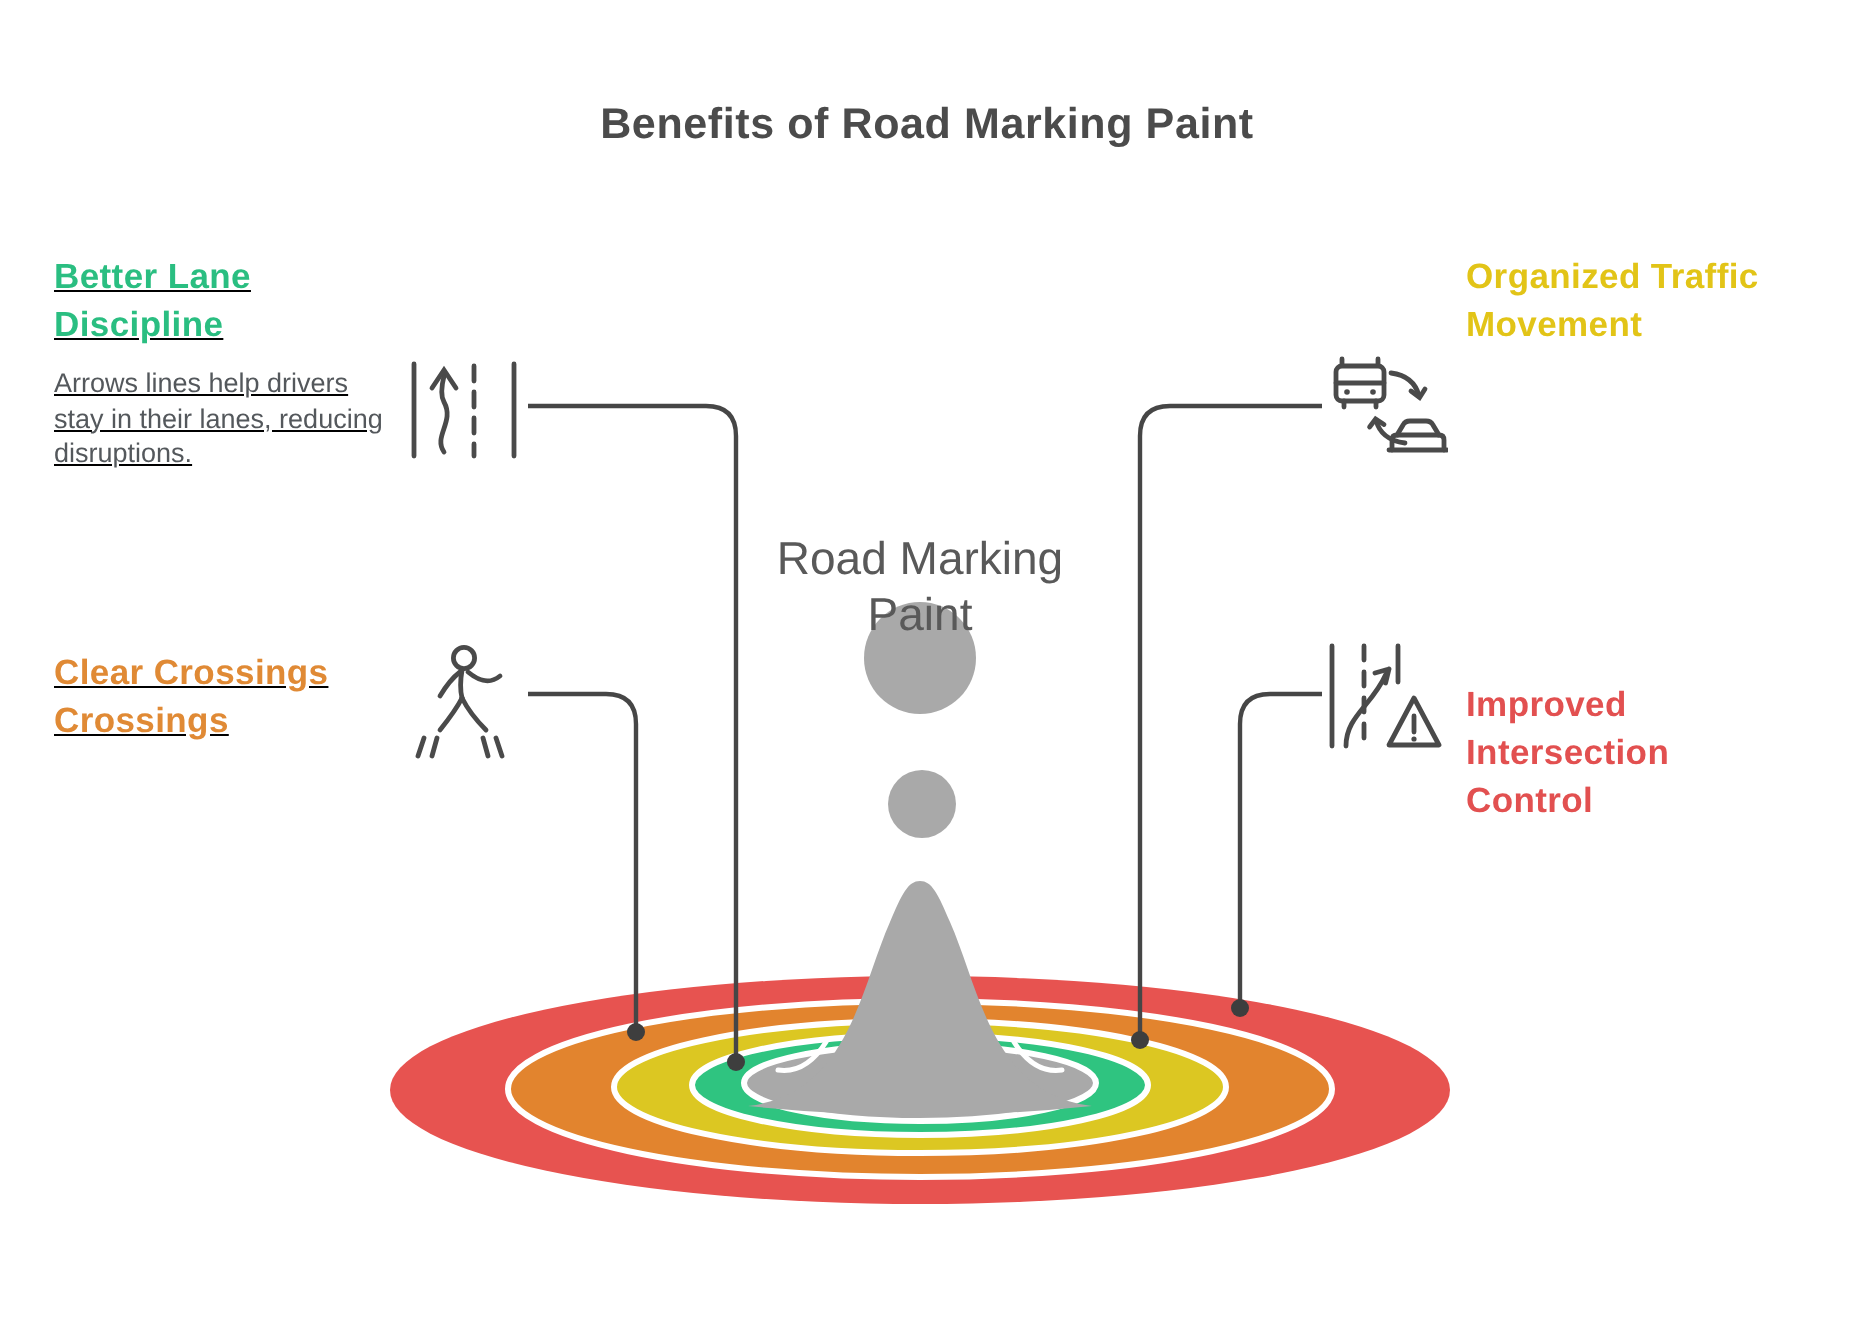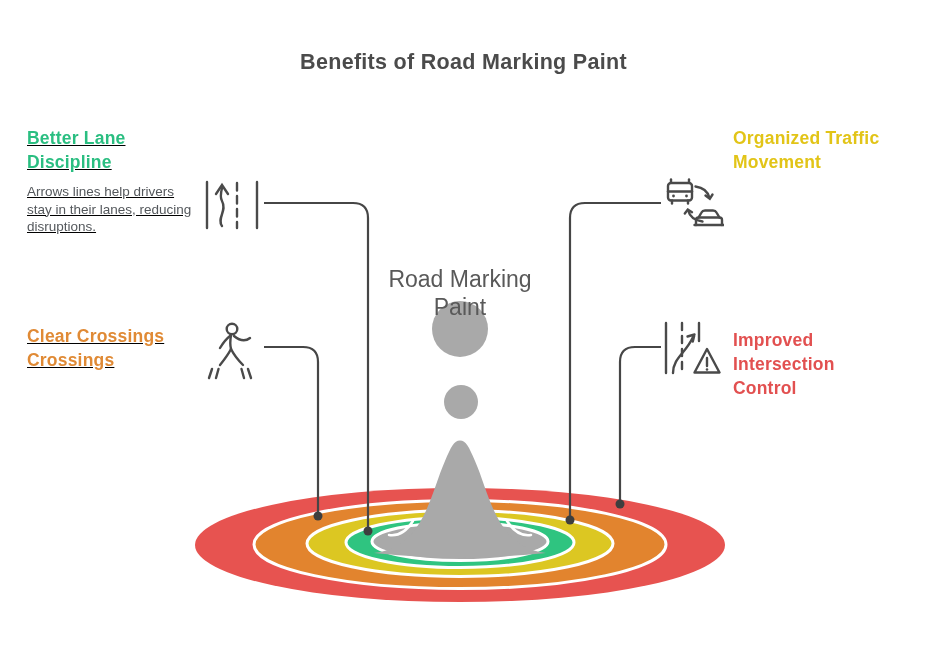--- a/index.html
+++ b/index.html
@@ -12,21 +12,21 @@
     font-size:21.5px;font-weight:bold;color:#4b4b4b;letter-spacing:.3px;
   }
   .benefit{position:absolute;}
   .benefit .heading{font-size:17.5px;line-height:24px;font-weight:bold;letter-spacing:.2px;}
   .benefit .body-text{font-size:13.5px;line-height:17.5px;color:#54585c;margin-top:9px;}
   .align-r{text-align:left;text-decoration:underline;}
   .align-l{text-align:left;}
   .b-tl{left:27px;top:126px;width:165px;}
   .b-tr{left:733px;top:126px;width:176px;}
   .b-bl{left:27px;top:324px;width:165px;}
-  .b-br{left:733px;top:328px;width:176px;}
+  .b-br{left:733px;top:340px;width:176px;}
   .b-br .heading{width:142px;}
   .center-label{
     position:absolute;left:375px;top:217px;width:170px;text-align:center;
     font-size:23px;line-height:28px;color:#595959;margin-top:48px;
   }
   .icon{position:absolute;}
   .icon svg{display:block;}
   .icon-lane{left:202px;top:179px;}
   .icon-buscar{left:664px;top:177px;}
   .icon-ped{left:199px;top:320px;}

